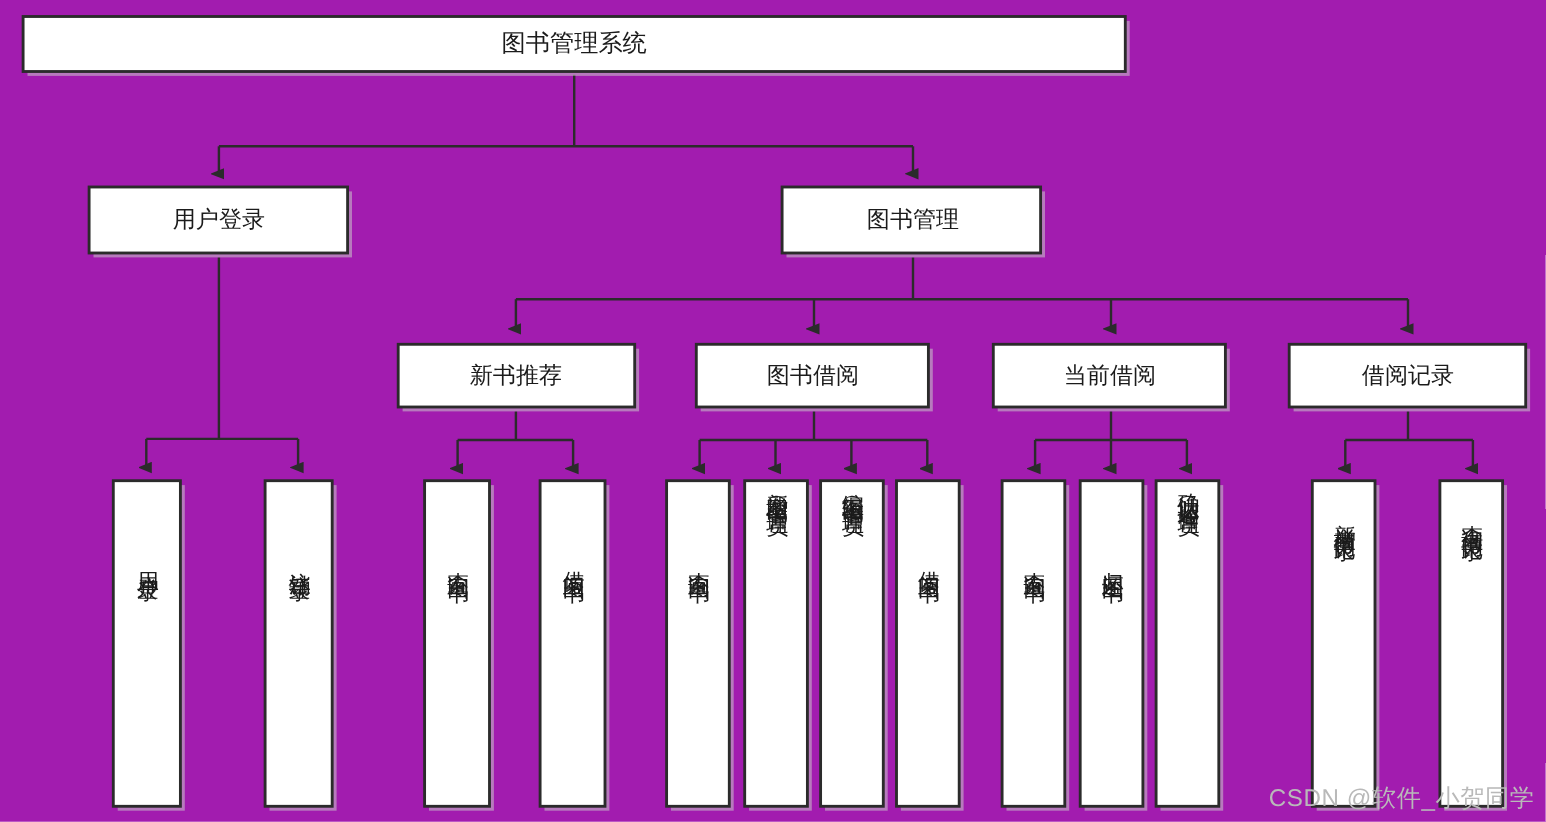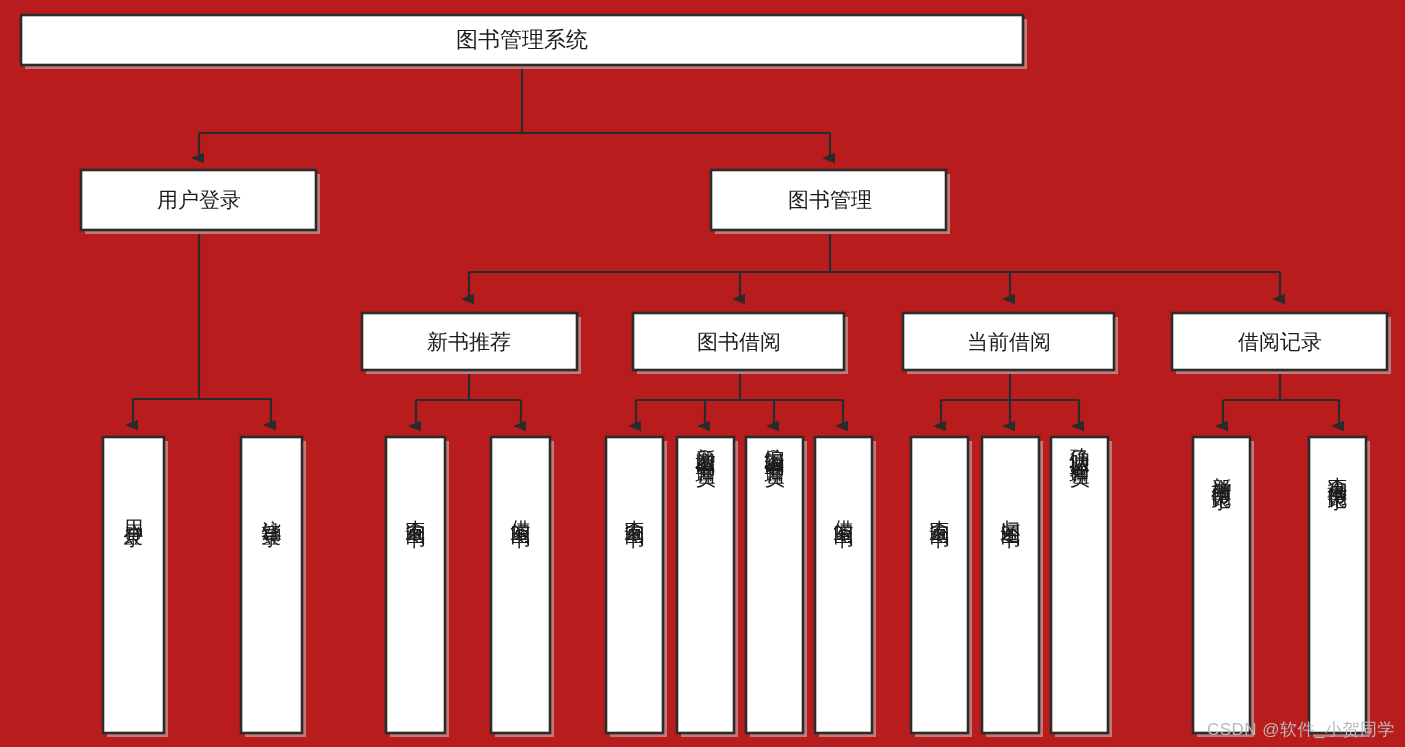--- a/index.html
+++ b/index.html
@@ -1,38 +1,38 @@
 <!DOCTYPE html>
 <html><head>
 <meta charset="utf-8">
 <style>
   html,body{margin:0;padding:0;background:#ffffff;}
   body{
     font-family:"Liberation Sans","DejaVu Sans",sans-serif;
     width:1405px;height:747px;overflow:hidden;position:relative;
   }
-  #stage{position:relative;width:1405px;height:747px;background:#b91c1c;}
+  #stage{position:relative;width:1405px;height:747px;background:#a21caf;}
   svg{position:absolute;left:0;top:0;width:1405px;height:747px;}
   .node-rect{fill:#ffffff;stroke:#2b2b2b;stroke-width:2.6;}
   .node-shadow{fill:#c9c9c9;stroke:none;opacity:.55;}
   .edge{stroke:#2b2b2b;stroke-width:2.2;fill:none;}
   .node-label{
     font-family:"Liberation Sans","DejaVu Sans",sans-serif;
     fill:#1b1b1b;font-size:21px;text-anchor:middle;dominant-baseline:middle;
   }
   .node-label.lvl1{font-size:22px;}
   .leaf-label{
     font-family:"Liberation Sans","DejaVu Sans",sans-serif;
     fill:#1b1b1b;font-size:20px;text-anchor:middle;
     writing-mode:vertical-rl;letter-spacing:3px;
   }
   .watermark{
     position:absolute;right:10px;bottom:6px;
     font-family:"Liberation Sans","DejaVu Sans",sans-serif;
-    font-size:17px;color:#b9b9b9;white-space:nowrap;letter-spacing:.5px;
+    font-size:22px;color:#b9b9b9;white-space:nowrap;letter-spacing:.5px;
   }
 </style>
 </head>
 <body>
 
 <div id="stage">
 
   <svg viewBox="0 0 1405 747">
     <defs>
       <marker id="arrow" markerWidth="12" markerHeight="12" refX="5.2" refY="5" orient="auto" markerUnits="userSpaceOnUse">

